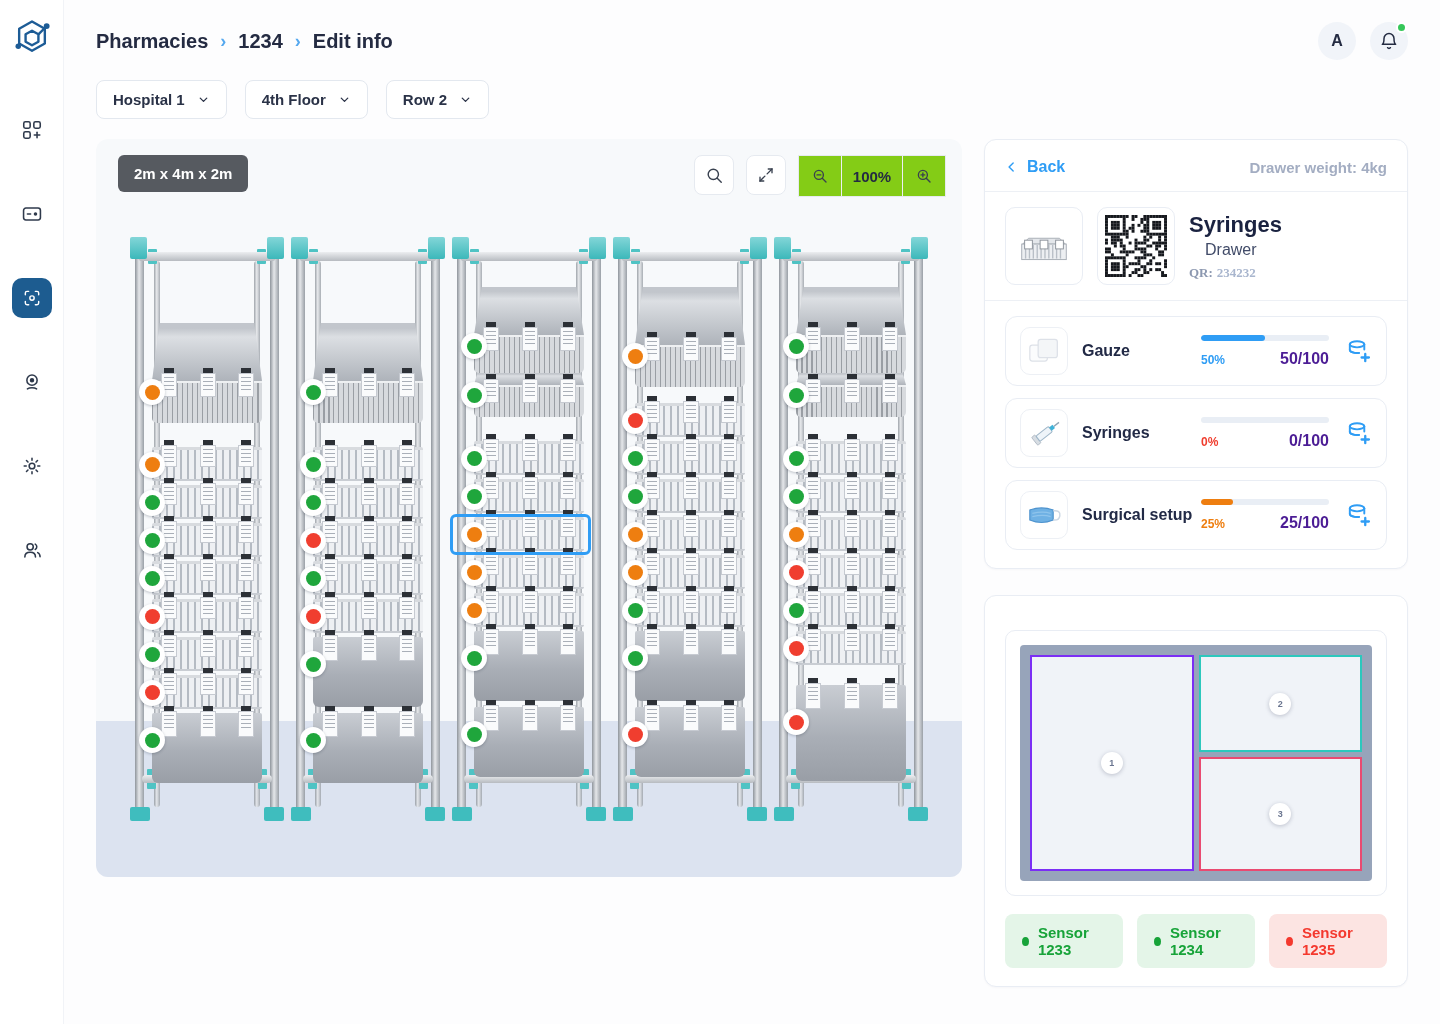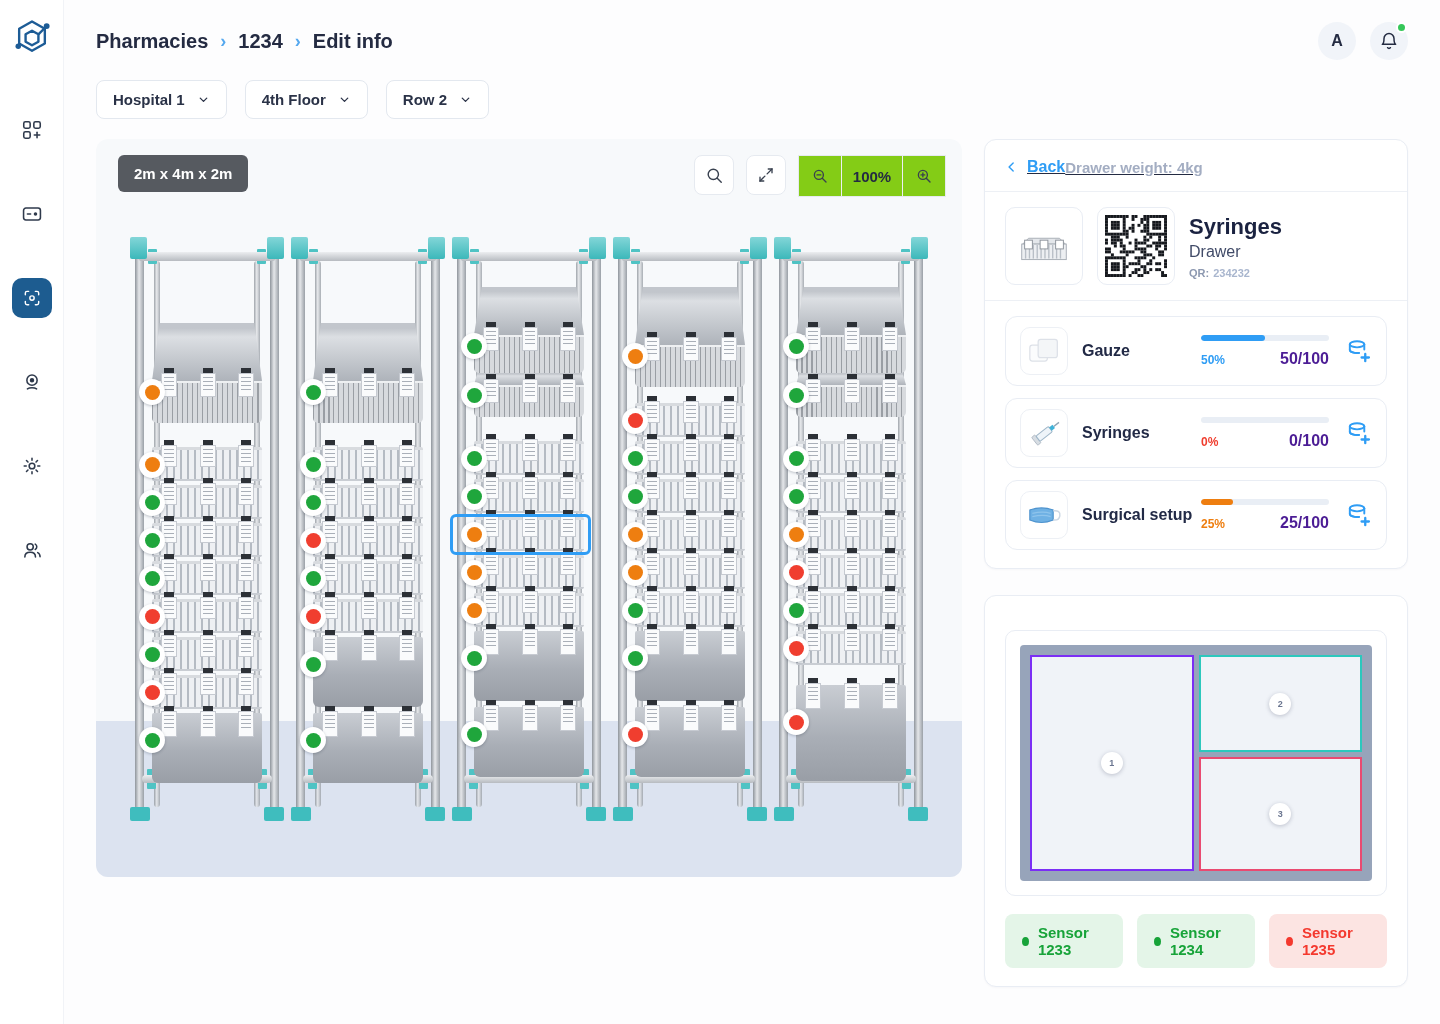--- a/index.html
+++ b/index.html
@@ -93,30 +93,30 @@
   .row .dot{top:50%; margin-top:-13px;}
   .basket .dot{top:56px} .basket_md .dot{top:46px} .basket_short .dot{top:9px}
   .drawer .dot{top:14px} .drawer_tall .dot{top:24px}
 
   .module.selected::after { border-radius:6px; }
   .module.selected .sel-ring { content:''; position:absolute; left:-24px; right:-7px; top:-6px; bottom:-6px; border:3px solid #2F9DF5; border-radius:6px; z-index:5; pointer-events:none; }
 
   
   .rightcol { width:424px; flex:none; display:flex; flex-direction:column; gap:26px; }
   .card { background:#fff; border:1px solid #E9EDF4; border-radius:12px; padding:18px 20px; box-shadow:0 1px 2px rgba(25,35,60,.03); }
-  .d-head { display:flex; align-items:center;text-decoration:underline; }
+  .d-head { display:flex; justify-content:space-between; align-items:center; }
   .back { display:flex; align-items:center; gap:8px; color:#2F9DF5; font-size:16px; font-weight:700; cursor:pointer; }
   .back svg { stroke:#2F9DF5; fill:none; stroke-width:2.4; stroke-linecap:round; stroke-linejoin:round; }
   .weight { color:#A3ADC2; font-size:15px; font-weight:600; }
   .divider { height:1px; background:#EDF0F5; margin:15px -20px; }
   .d-info { display:flex; gap:14px; align-items:center; }
   .sq-box { width:78px; height:78px; border:1px solid #E9EDF4; border-radius:10px; display:flex; align-items:center; justify-content:center; background:#fff; flex:none; }
   .d-name { font-size:22px; font-weight:800; color:#1A2240; }
-  .d-type { font-size:16px; color:#414B68; margin-top:3px; }
-  .d-qr { font-size:11px; margin-top:6px; }
+  .d-type { font-size:16px; color:#414B68; margin-top:3px;margin-left:16px; }
+  .d-qr { font-size:13px; margin-top:6px;font-family:Liberation Serif, serif; }
   .d-qr .lab { color:#8C98B0; font-weight:700; }
   .d-qr .val { color:#A9B6CE; font-weight:600; margin-left:4px; }
 
   .items { display:flex; flex-direction:column; gap:12px; }
   .item-card { border:1px solid #E9EDF4; border-radius:12px; overflow:hidden; }
   .item-row { display:flex; align-items:center; padding:10px 14px; }
   .item-thumb { width:48px; height:48px; border:1px solid #EDF0F5; border-radius:10px; display:flex; align-items:center; justify-content:center; flex:none; background:#fff; }
   .item-name { flex:1; font-size:16px; font-weight:600; color:#222A46; margin-left:14px; }
   .item-stats { width:128px; flex:none; }
   .bar { height:6px; border-radius:3px; background:#E9EEF5; overflow:hidden; margin-bottom:9px; }

